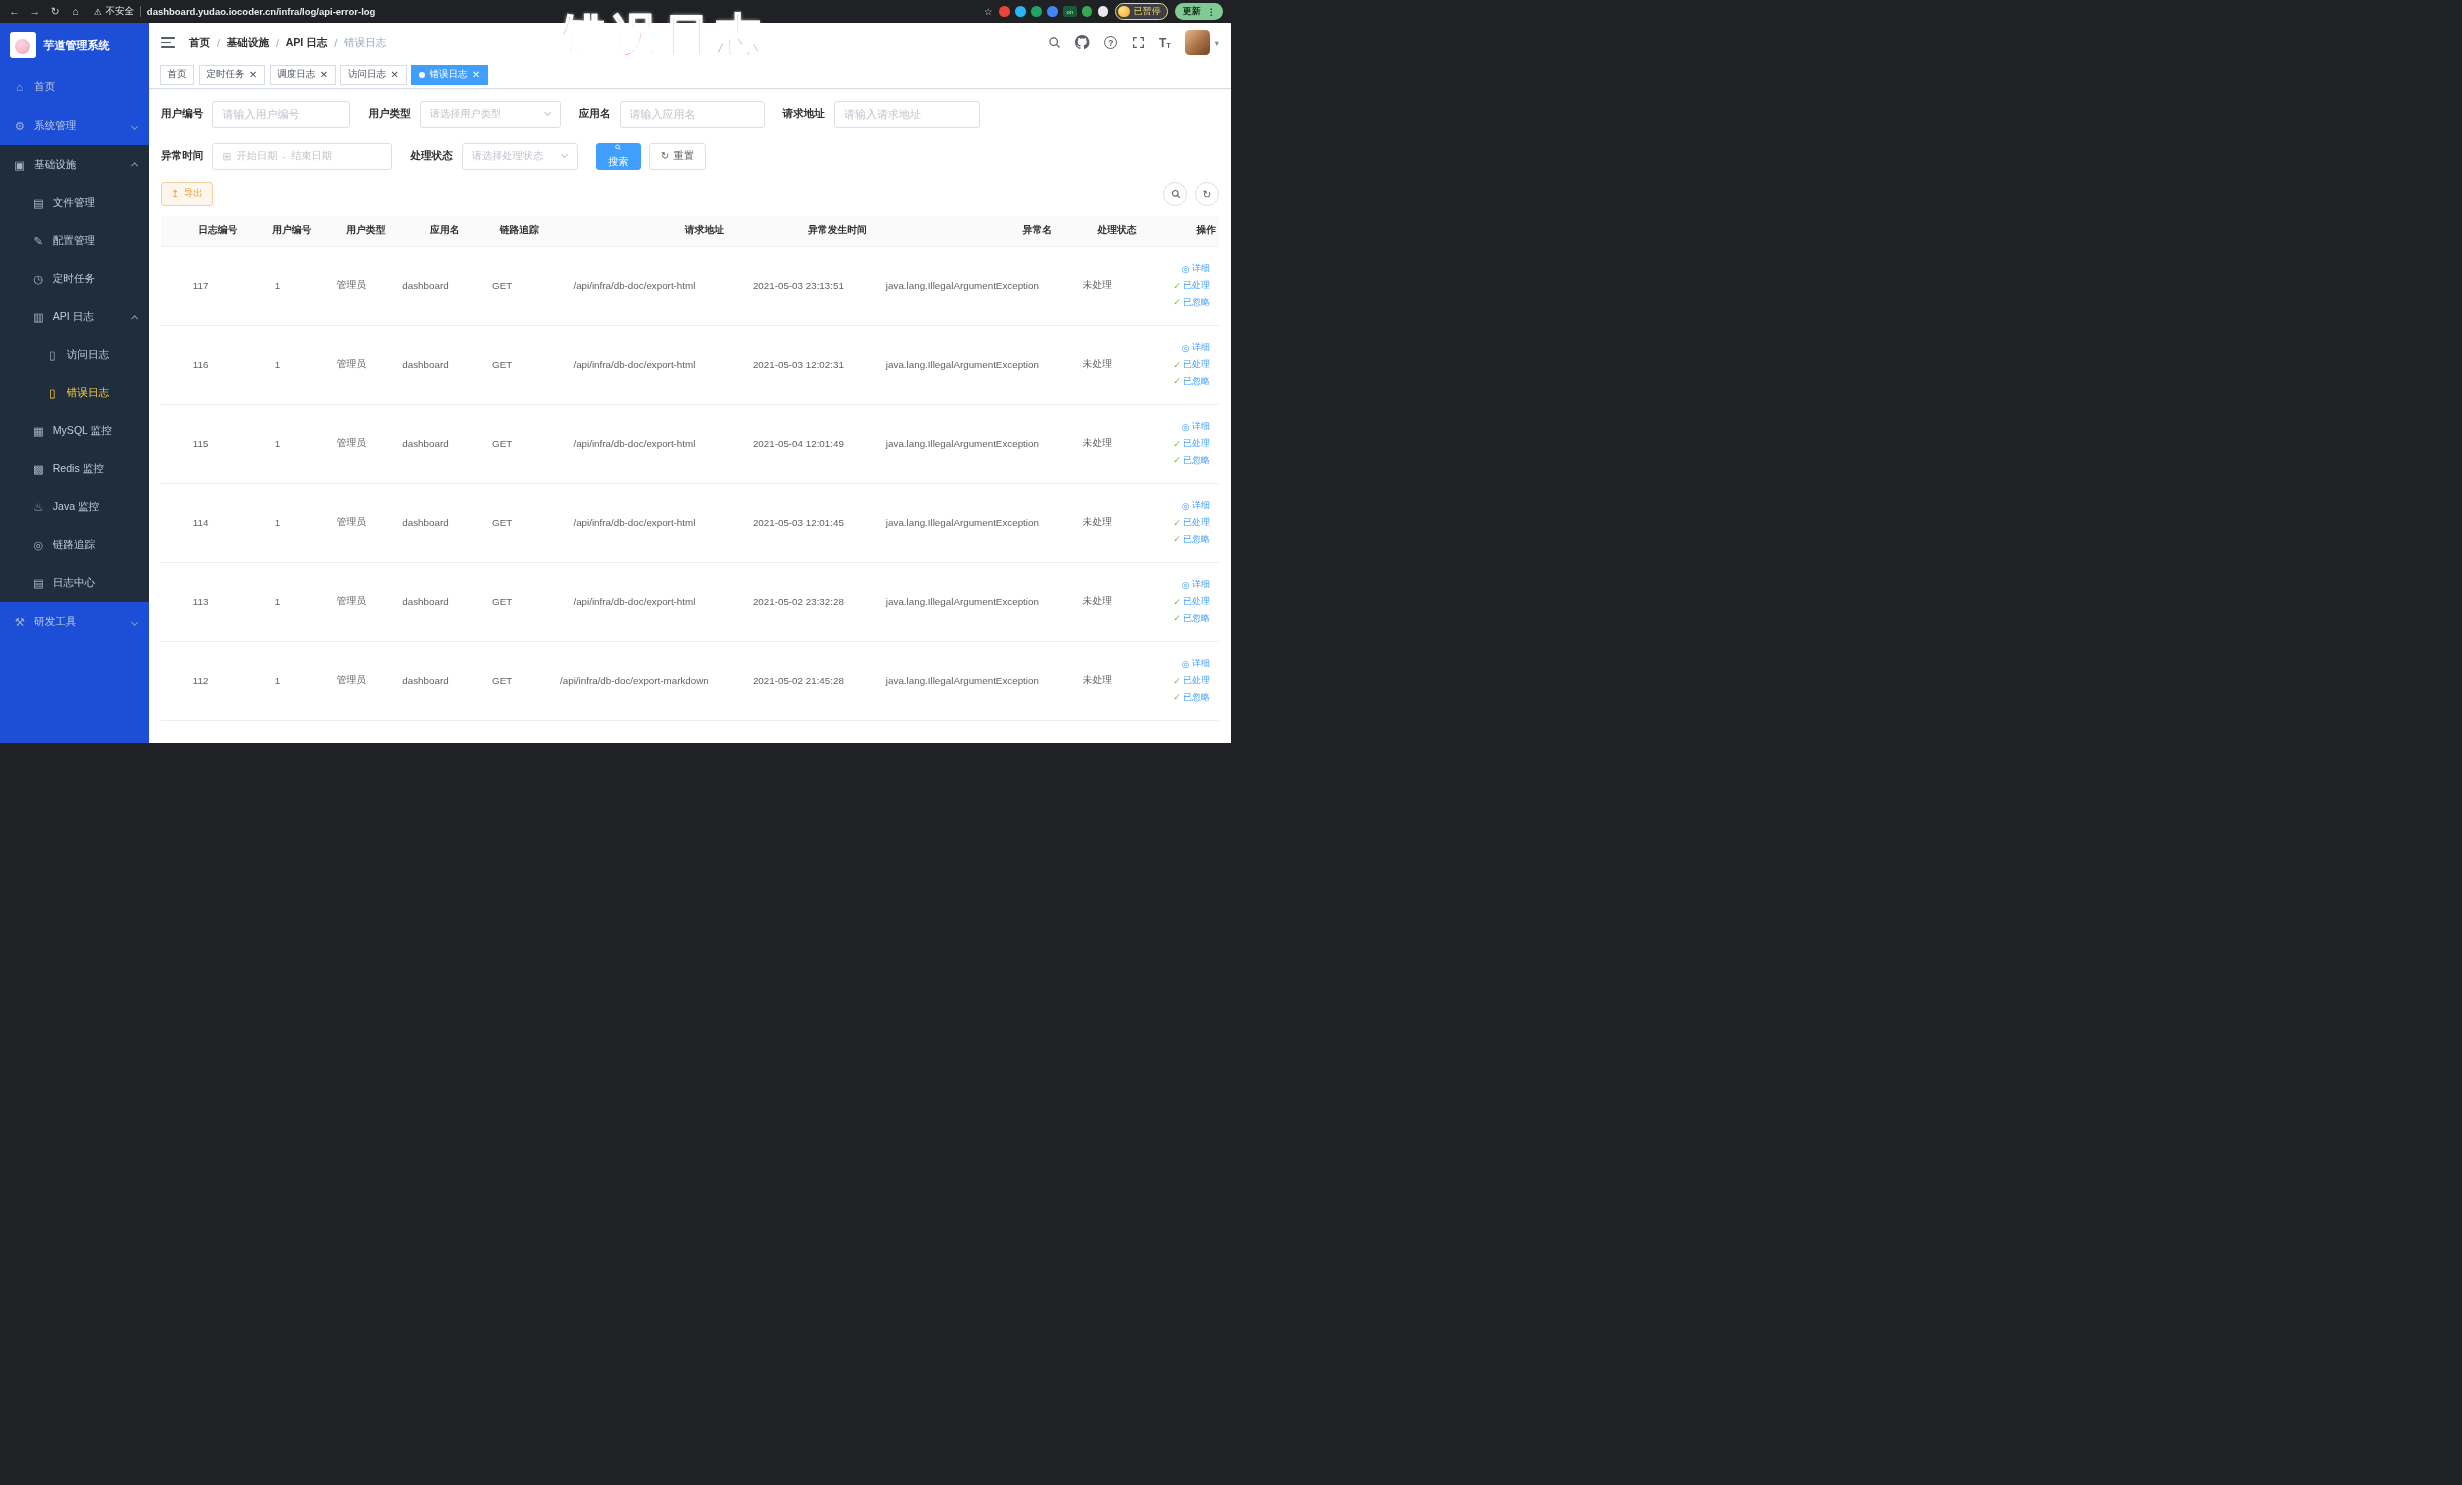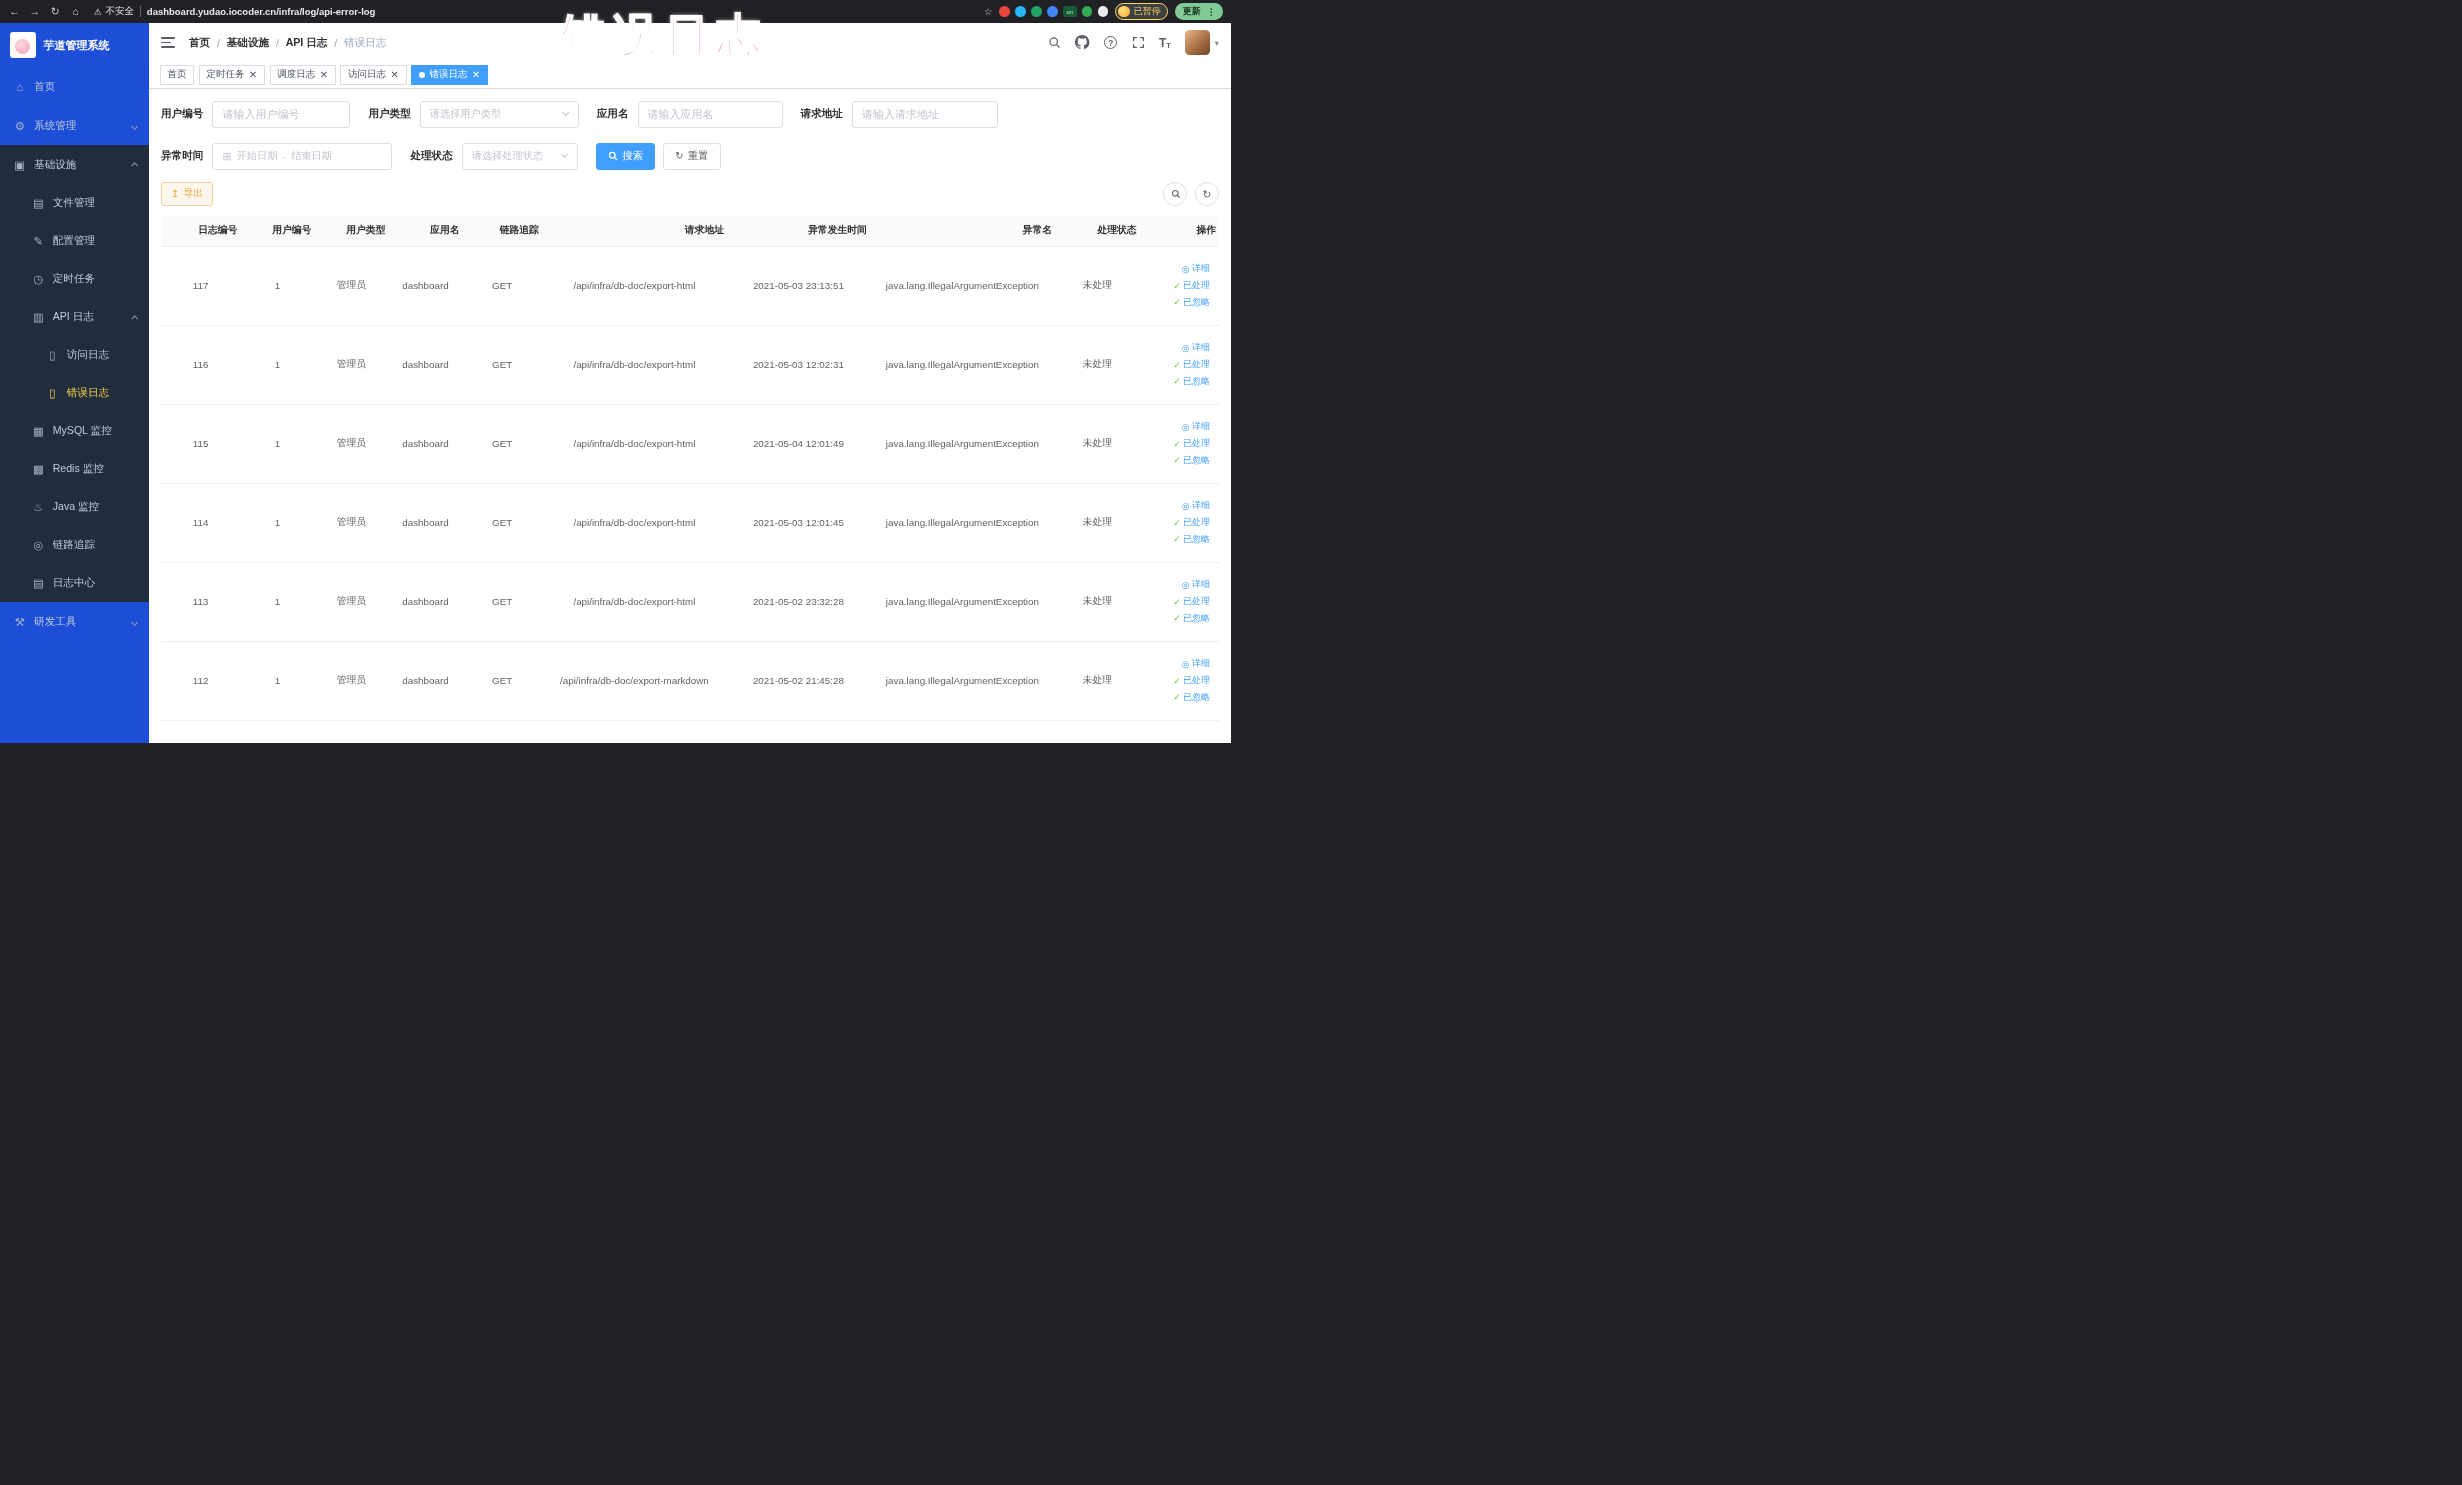--- a/index.html
+++ b/index.html
@@ -81,21 +81,21 @@
   .el-input{height:27px;border:0.8px solid #dcdfe6;border-radius:3px;display:flex;align-items:center;padding:0 9px;background:#fff;}
   input.raw{border:none;outline:none;width:100%;font-size:11px;color:#606266;font-family:inherit;background:transparent;}
   input.raw::placeholder{color:#c0c4cc;}
   .select-box{cursor:pointer;justify-content:space-between;}
   .placeholder{color:#c0c4cc;font-size:10.2px;white-space:nowrap;}
   .sel-chev{width:5.3px;height:5.3px;border-right:1.1px solid #c0c4cc;border-bottom:1.1px solid #c0c4cc;transform:rotate(45deg);margin-left:7.6px;margin-top:-2.3px;}
   .date-range{gap:5.3px;}
   .date-icon{color:#c0c4cc;font-size:10.6px;}
   .date-sep{color:#c0c4cc;font-size:9.8px;}
   .btn{height:27px;border-radius:3px;padding:0 11.4px;font-size:10.2px;display:inline-flex;align-items:center;gap:4.5px;cursor:pointer;border:0.8px solid #dcdfe6;background:#fff;color:#606266;font-family:inherit;white-space:nowrap;}
-  .btn-primary{background:#409eff;border-color:#409eff;color:#fff;}
+  .btn-primary{background:#409eff;border-color:#409eff;color:#fff;flex-direction:column;}
   .btn-icon{font-size:9.8px;line-height:1;}
   .toolbar-row{display:flex;align-items:center;margin-bottom:10.6px;}
   .btn-warning-plain{background:#fdf6ec;border-color:#f3d19e;color:#e6a23c;height:24px;padding:0 9px;font-size:9.5px;border-radius:3px;}
   .circle-btns{margin-left:auto;display:flex;gap:7.6px;}
   .circle-btn{width:24px;height:24px;border-radius:50%;border:0.8px solid #dcdfe6;background:#fff;color:#606266;display:flex;align-items:center;justify-content:center;cursor:pointer;font-size:10.6px;}
 
   
   .grid{width:100%;border-collapse:collapse;table-layout:fixed;}
   .grid thead th{height:30px;font-size:9.8px;color:#303133;font-weight:700;background:#fafafa;border-bottom:0.8px solid #ebeef5;text-align:right;padding:0 3px;white-space:nowrap;}
   .grid tbody td{height:79px;font-size:9.8px;color:#606266;text-align:center;border-bottom:0.8px solid #ebeef5;padding:0 3px;word-break:break-all;}
@@ -297,21 +297,21 @@
 
         <div class="filter-row">
           <div class="f-group">
             <span class="f-label">用户编号</span>
             <div class="el-input" style="width:138px;">
               <input class="raw" placeholder="请输入用户编号" style="">
             </div>
           </div>
           <div class="f-group">
             <span class="f-label">用户类型</span>
-            <div class="el-input select-box" style="width:159px;align-items:center;">
+            <div class="el-input select-box" style="width:141px;align-items:center;">
               <span class="placeholder">请选择用户类型</span>
               <i class="sel-chev"></i>
             </div>
           </div>
           <div class="f-group">
             <span class="f-label">应用名</span>
             <div class="el-input" style="width:145px;">
               <input class="raw" placeholder="请输入应用名" style="">
             </div>
           </div>

